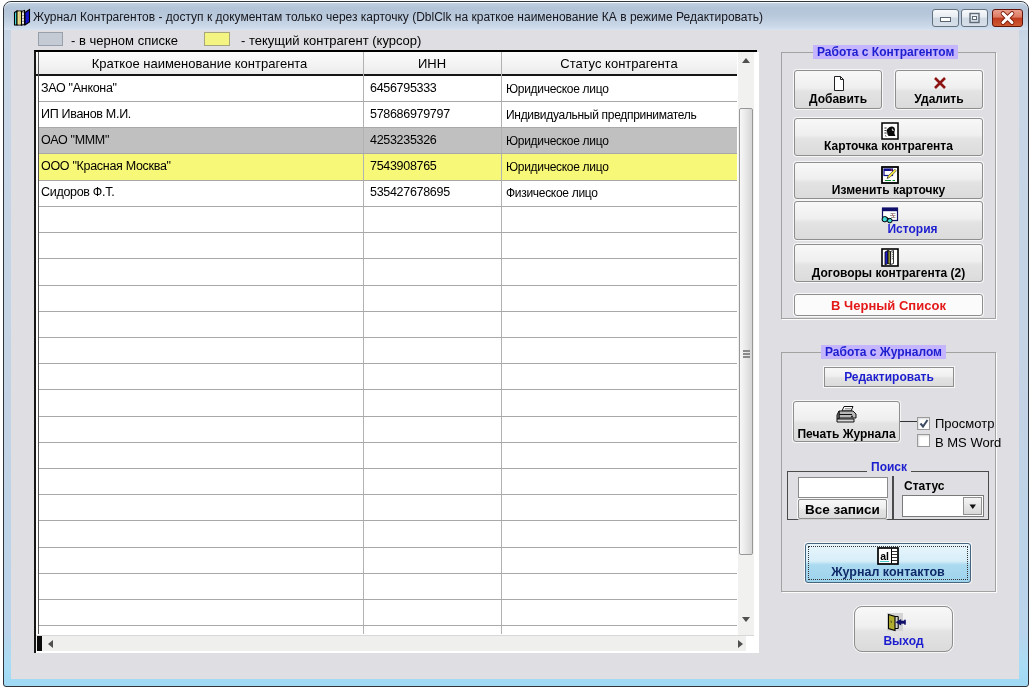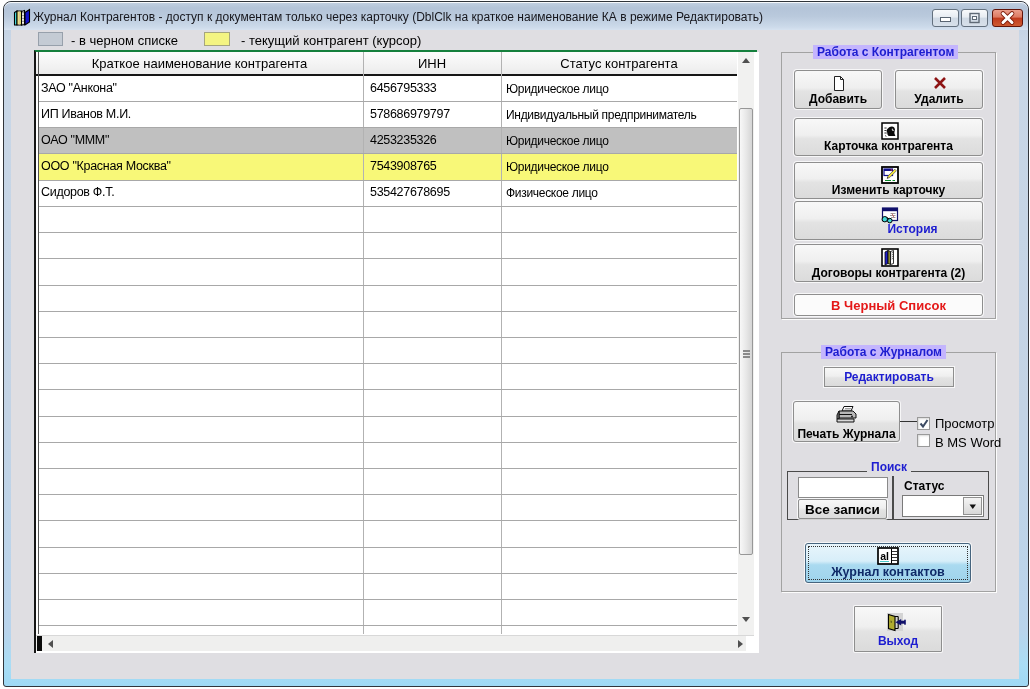--- a/index.html
+++ b/index.html
@@ -62,21 +62,21 @@
           </svg>
     </div>
   </div>
   <div id="client">
 
     <div style="position:absolute;left:27px;top:2px;width:25px;height:14px;background:#c4cbd4;border:1px solid #97a0ab;"></div>
     <div class="cell" style="left:60px;top:3px;">- в черном списке</div>
     <div style="position:absolute;left:193px;top:2px;width:26px;height:14px;background:#f4f482;border:1px solid #a5a57e;"></div>
     <div class="cell" style="left:230px;top:3px;">- текущий контрагент (курсор)</div>
 
-    <div id="table" style="position:absolute;left:23px;top:20px;width:723px;height:603px;background:#fff;border-top:2px solid #15803d;border-left:2px solid #161616;">
+    <div id="table" style="position:absolute;left:23px;top:20px;width:723px;height:603px;background:#fff;border-top:2px solid #000000;border-left:2px solid #161616;">
 
       <div style="position:absolute;left:0;top:0;width:701px;height:22px;background:linear-gradient(180deg,#fcfcfc,#ececec);"></div>
       <div class="cell" style="left:0;top:4px;width:327px;text-align:center;">Краткое наименование контрагента</div>
       <div class="cell" style="left:327px;top:4px;width:138px;text-align:center;">ИНН</div>
       <div class="cell" style="left:465px;top:4px;width:236px;text-align:center;">Статус контрагента</div>
       <div style="position:absolute;left:0;top:22px;width:701px;height:2px;background:#161616;"></div>
 
       <div style="position:absolute;left:3px;top:76px;width:698px;height:25px;background:#c0c0c0;"></div>
       <div style="position:absolute;left:3px;top:102px;width:698px;height:26px;background:#f8f878;"></div>
 
@@ -243,21 +243,21 @@
       <svg style="position:absolute;left:71px;top:3px" width="22" height="18" viewBox="0 0 22 18">
             <rect x="1" y="1" width="20" height="16" fill="#fff" stroke="#000" stroke-width="1.7"></rect>
             <text x="3.2" y="12.5" font-size="10.5" font-weight="bold" fill="#000" font-family="Liberation Sans">al</text>
             <path d="M14.5 1.5 v15" stroke="#000" stroke-width="1"></path>
             <path d="M14.5 4.5 h5.5 M14.5 7.5 h5.5 M14.5 10.5 h5.5 M14.5 13.5 h5.5" stroke="#000" stroke-width=".8"></path>
             <path d="M3 14.5 h9" stroke="#49c8c8" stroke-width="1"></path>
           </svg>
       <div style="position:absolute;left:0;right:0;top:21px;font-weight:bold;font-size:12.5px;color:#0f2a68;text-align:center;">Журнал контактов</div>
     </div>
 
-    <div class="btn" style="left:843px;top:576px;width:88px;height:46px;border-radius:1px;color:#1d1dd0;">
+    <div class="btn" style="left:843px;top:576px;width:99px;height:46px;border-radius:8px;color:#1d1dd0;">
       <svg style="position:absolute;left:30px;top:5px" width="22" height="21" viewBox="0 0 22 21">
             <rect x="2" y="1" width="16" height="18" fill="#d4d4d4"></rect>
             <path d="M3.5 2.5 L10 4.5 V18.5 L3.5 16.5 Z" fill="#b0ac30" stroke="#000" stroke-width="1.1"></path>
             <path d="M5.5 8.5 l1.5 .4 v2 l-1.5 -.4 Z" fill="#6a681c"></path>
             <path d="M10 4.5 h3.2 M13.2 4.5 v12 M10 16.5 h3.2" fill="none" stroke="#000" stroke-width="1.1"></path>
             <path d="M16.2 6.9 l-5.8 3.3 l5.8 3.3 Z" fill="#10106a"></path>
             <rect x="15.5" y="8.7" width="4.5" height="3" fill="#10106a"></rect>
             <rect x="19.2" y="7.7" width="1.6" height="5" fill="#10106a"></rect>
           </svg>
       <div style="position:absolute;left:0;right:0;top:27px;">Выход</div>

